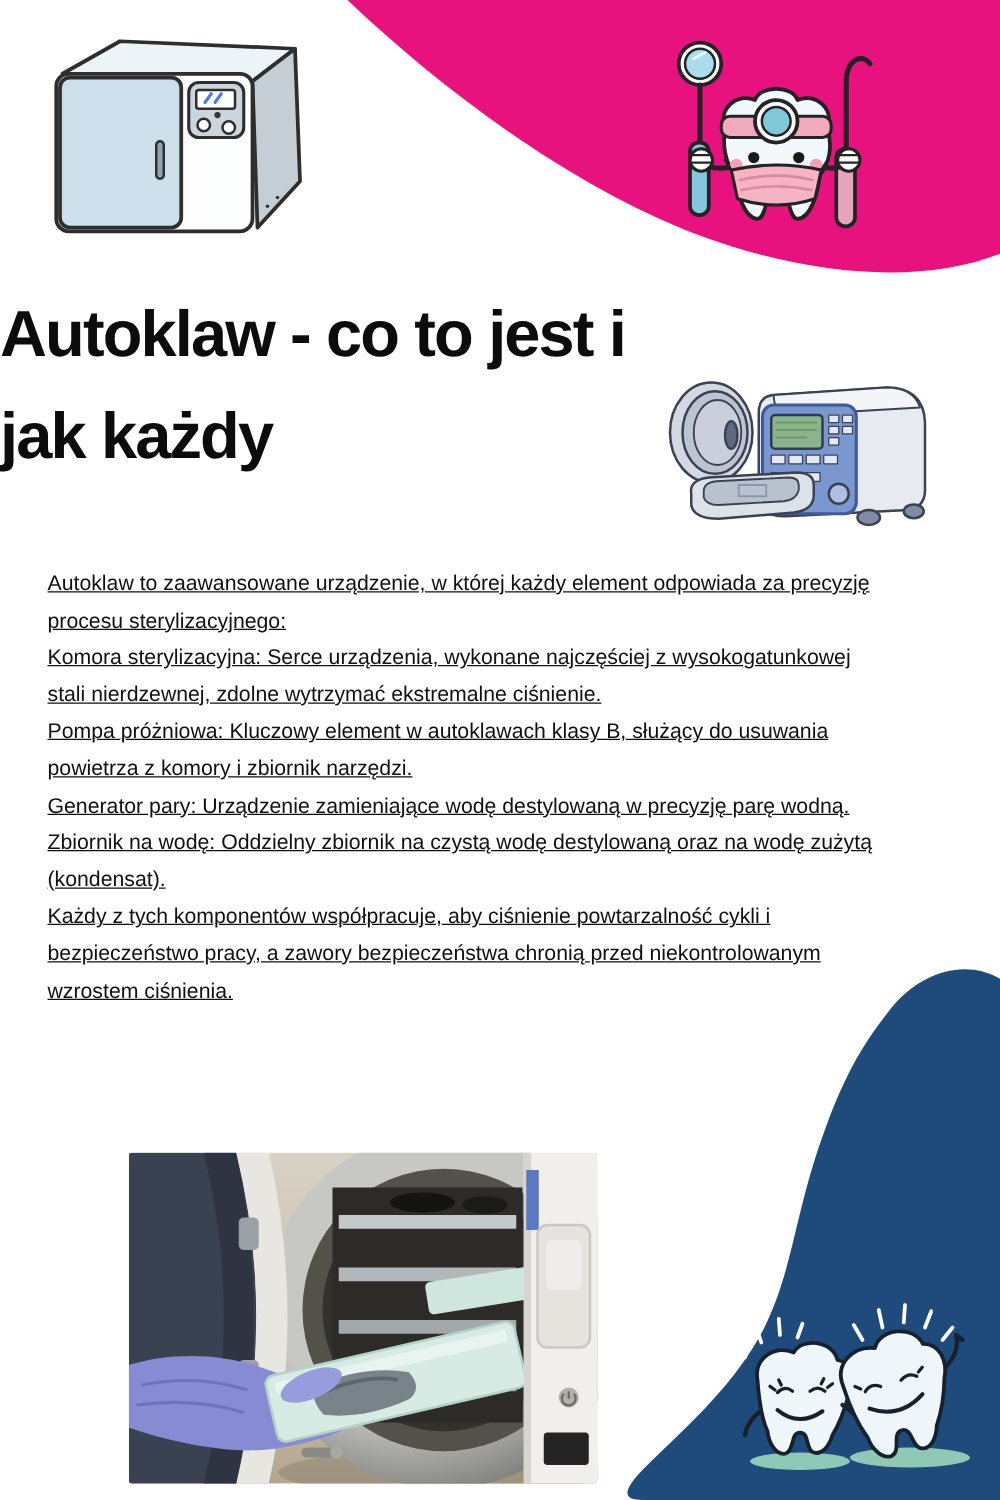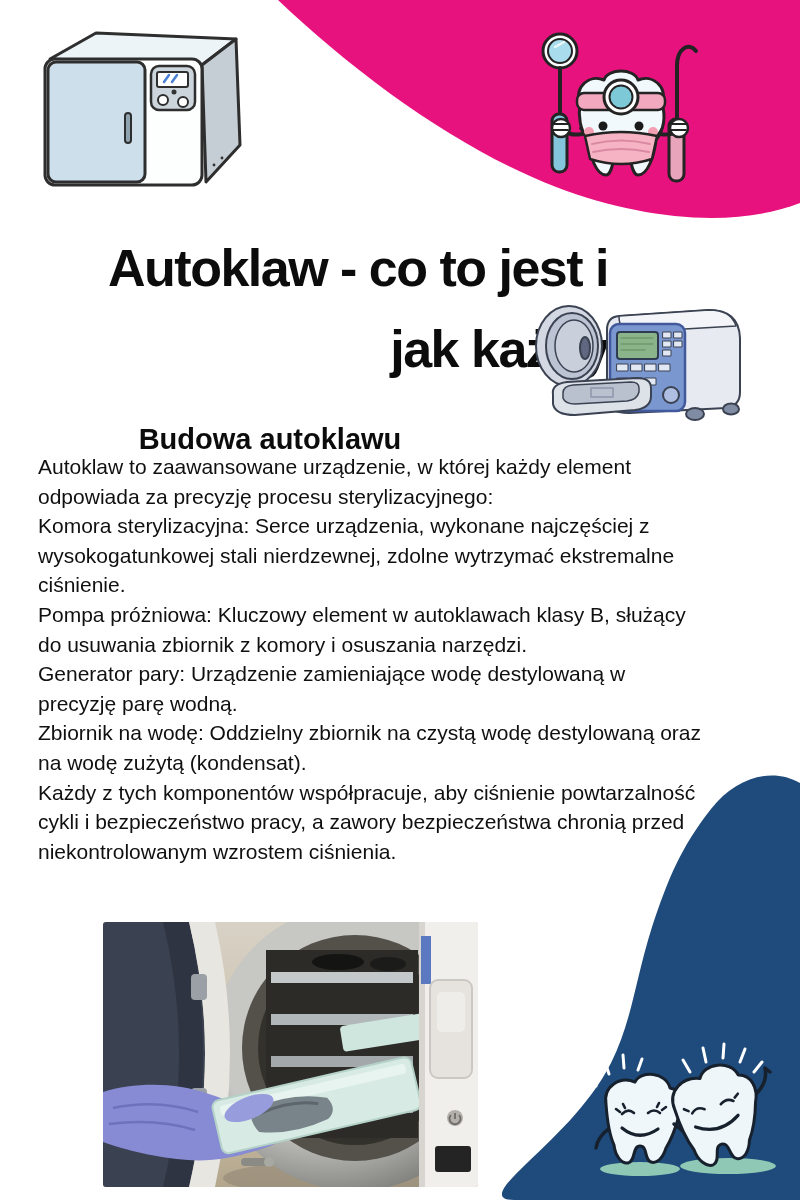--- a/index.html
+++ b/index.html
@@ -14,31 +14,31 @@
   
   .pink-blob{top:0;left:0;}
   .navy-blob{top:755px;left:480px;}
   
   .sketch-autoclave{top:25px;left:38px;}
   .tooth-mascot{top:24px;left:538px;}
   .open-autoclave{top:300px;left:533px;}
   .teeth-pair{top:1042px;left:578px;}
   
   .title{
-    top:228px;left:0;width:608px;text-align:right;
+    top:228px;left:0;width:608px;text-align:left;
     font-size:52px;font-weight:bold;line-height:81px;letter-spacing:-1.5px;
     color:#0c0c0c;
   }
   .heading{
     top:423px;left:38px;width:464px;text-align:center;
     font-size:29px;font-weight:bold;color:#0c0c0c;
   }
   .bodytext{
     top:452px;left:38px;width:664px;
-    font-size:21px;line-height:29.6px;color:#101010;
+    font-size:17px;line-height:29.6px;color:#101010;text-decoration:underline;
   }
   .bodytext p{margin:0;}
   
   .photo{top:922px;left:103px;width:375px;height:265px;border-radius:3px;overflow:hidden;}
 </style>
 </head>
 <body>
 
 <div class="page">
 
@@ -142,26 +142,25 @@
       <ellipse cx="39" cy="46" rx="26" ry="33" fill="#bcc3d2"></ellipse>
       <ellipse cx="41" cy="46" rx="19" ry="26" fill="#c9cfdb" stroke-width="1.5"></ellipse>
       <ellipse cx="52" cy="48" rx="5" ry="11" fill="#5f6880"></ellipse>
 
       <path d="M20,95 Q18,84 34,82 L104,78 Q118,78 118,88 L118,96 Q118,108 102,110 L42,115 Q22,115 20,104 Z" fill="#dde1e8"></path>
       <path d="M30,93 Q30,86 40,85 L98,82 Q106,82 106,88 L106,92 Q104,100 94,101 L42,104 Q32,104 30,98 Z" fill="#b9c1cf" stroke-width="1.5"></path>
       <rect x="58" y="88" width="22" height="9" fill="none" stroke="#8d97aa" stroke-width="1.5"></rect>
     </g>
   </svg>
 
-  <div class="abs heading">Budowa autoklawu</div>
 
   <div class="abs bodytext">
     <p>Autoklaw to zaawansowane urządzenie, w której każdy element odpowiada za precyzję procesu sterylizacyjnego:</p>
     <p>Komora sterylizacyjna: Serce urządzenia, wykonane najczęściej z wysokogatunkowej stali nierdzewnej, zdolne wytrzymać ekstremalne ciśnienie.</p>
-    <p>Pompa próżniowa: Kluczowy element w autoklawach klasy B, służący do usuwania zbiornik z komory i osuszania narzędzi.</p>
+    <p>Pompa próżniowa: Kluczowy element w autoklawach klasy B, służący do usuwania powietrza z komory i zbiornik narzędzi.</p>
     <p>Generator pary: Urządzenie zamieniające wodę destylowaną w precyzję parę wodną.</p>
     <p>Zbiornik na wodę: Oddzielny zbiornik na czystą wodę destylowaną oraz na wodę zużytą (kondensat).</p>
     <p>Każdy z tych komponentów współpracuje, aby ciśnienie powtarzalność cykli i bezpieczeństwo pracy, a zawory bezpieczeństwa chronią przed niekontrolowanym wzrostem ciśnienia.</p>
   </div>
 
   <div class="abs photo">
     <svg width="375" height="265" viewBox="0 0 375 265">
       <defs>
         <linearGradient id="bgG" x1="0" y1="0" x2="0" y2="1">
           <stop offset="0" stop-color="#d8d2c6"></stop>

